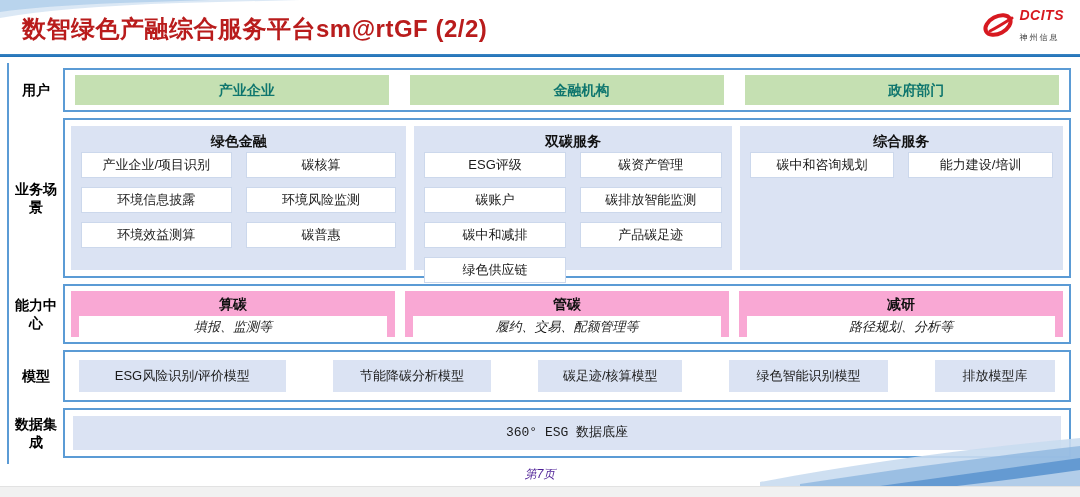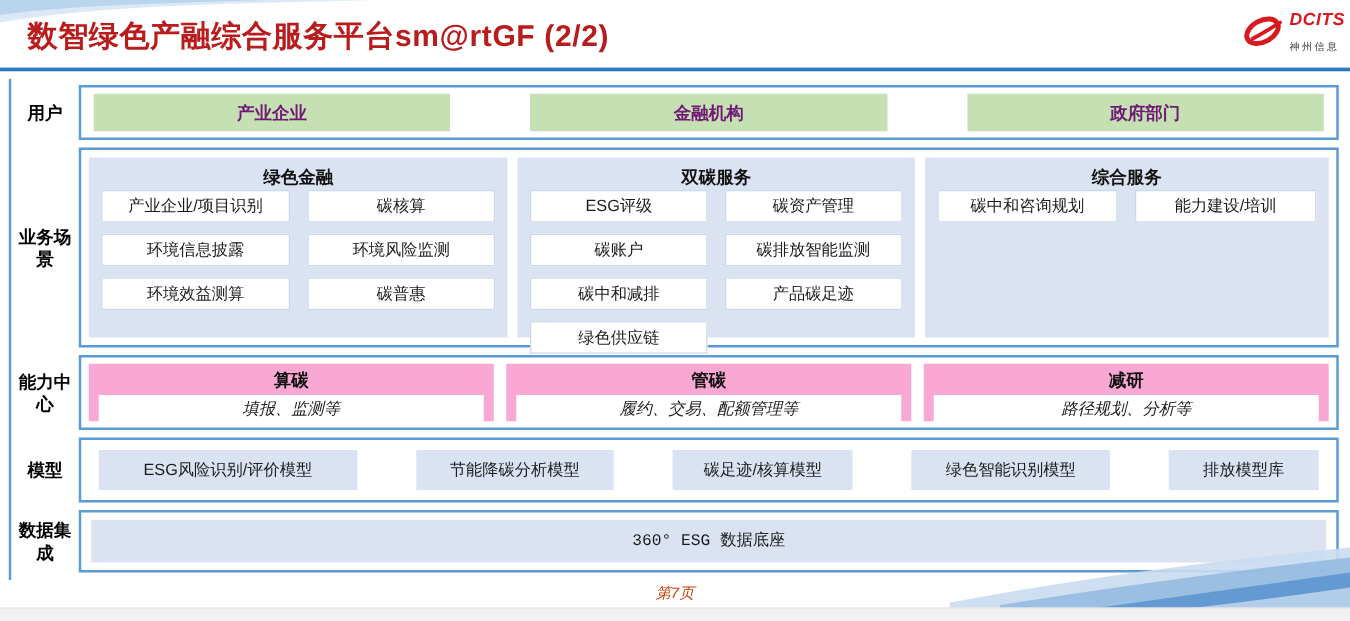--- a/index.html
+++ b/index.html
@@ -7,38 +7,38 @@
     position:relative;width:1080px;height:497px;overflow:hidden;
     font-family:"Liberation Sans","DejaVu Sans",sans-serif;color:#111;background:#fff;
   }
   
   .header{position:relative;height:57px;}
   .swoosh-tl{position:absolute;left:0;top:0;pointer-events:none;}
   .slide-title{
     position:absolute;left:22px;top:13px;font-size:24px;font-weight:bold;color:#b91c1c;
     letter-spacing:.5px;white-space:nowrap;
   }
-  .logo{position:absolute;right:4px;top:8px;display:flex;align-items:center;gap:4px;}
+  .logo{position:absolute;right:16px;top:8px;display:flex;align-items:center;gap:4px;}
   .logo-text{display:flex;flex-direction:column;line-height:1;}
   .logo-brand{font-size:14px;font-weight:bold;font-style:italic;color:#d71920;letter-spacing:.5px;}
   .logo-company{font-size:8px;color:#3a3a3a;letter-spacing:2px;margin-top:12px;}
   .header-rule{position:absolute;left:0;right:0;bottom:0;height:3px;background:linear-gradient(#3a85c4,#1f6fb5);}
   
   .content{position:absolute;top:63px;left:7px;right:0;border-left:2px solid #5b9bd5;padding-top:5px;}
   .row{display:flex;align-items:stretch;margin-bottom:6px;}
   .row-label{
     width:54px;flex:0 0 54px;display:flex;align-items:center;justify-content:center;
     text-align:center;font-size:14px;font-weight:bold;line-height:1.3;color:#000;
   }
   .row-box{flex:1;margin-right:9px;border:2px solid #5b9bd5;background:#fff;box-sizing:border-box;}
   
   .box-users{height:44px;display:flex;align-items:center;justify-content:space-between;padding:0 10px;}
   .user-chip{
     width:29%;height:30px;line-height:30px;text-align:center;background:#c5e0b2;
-    font-size:14px;font-weight:bold;color:#701a75;
+    font-size:14px;font-weight:bold;color:#0f766e;padding-left:29px;
   }
   
   .box-scenarios{height:160px;display:flex;gap:8px;padding:6px;}
   .scen-panel{background:#dbe3f3;padding:4px 10px 8px;box-sizing:border-box;}
   .scen-panel.p1{flex:1.06;}
   .scen-panel.p2{flex:1;}
   .scen-panel.p3{flex:1.02;}
   .panel-title{font-size:14px;font-weight:bold;text-align:center;height:22px;line-height:22px;color:#111;}
   .scen-grid{display:grid;grid-template-columns:1fr 1fr;column-gap:14px;row-gap:9px;align-content:start;}
   .scen-item{
@@ -61,21 +61,21 @@
   .model-chip.m2{width:16.5%;text-align:center;}
   .model-chip.m3{width:15%;}
   .model-chip.m4{width:16.5%;}
   .model-chip.m5{width:12.5%;}
   
   .box-data{height:50px;display:flex;align-items:center;padding:0 8px;}
   .data-chip{flex:1;height:34px;line-height:34px;text-align:center;background:#dbe3f3;font-size:13px;color:#1a1a1a;font-family:Liberation Mono, monospace;}
   
   .page-number{
     position:absolute;left:0;right:0;bottom:14px;text-align:center;
-    font-size:12px;font-style:italic;color:#c2410c;
+    font-size:12px;font-style:italic;color:#4c1d95;
   }
   .footer-strip{position:absolute;left:0;right:0;bottom:0;height:10px;background:#f1f1f1;border-top:1px solid #e2e2e2;}
   .swoosh-br{position:absolute;right:0;bottom:9px;pointer-events:none;}
 </style>
 </head>
 <body>
 
 <div class="page">
 
   <div class="header">

